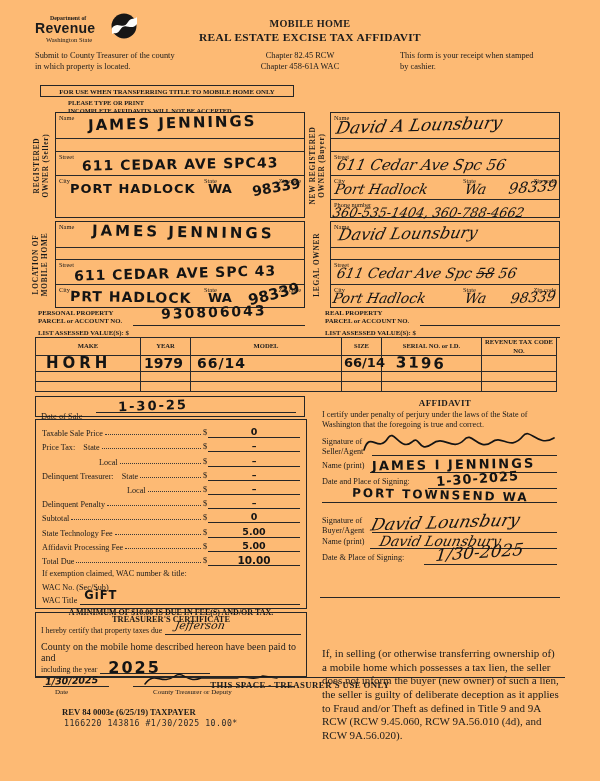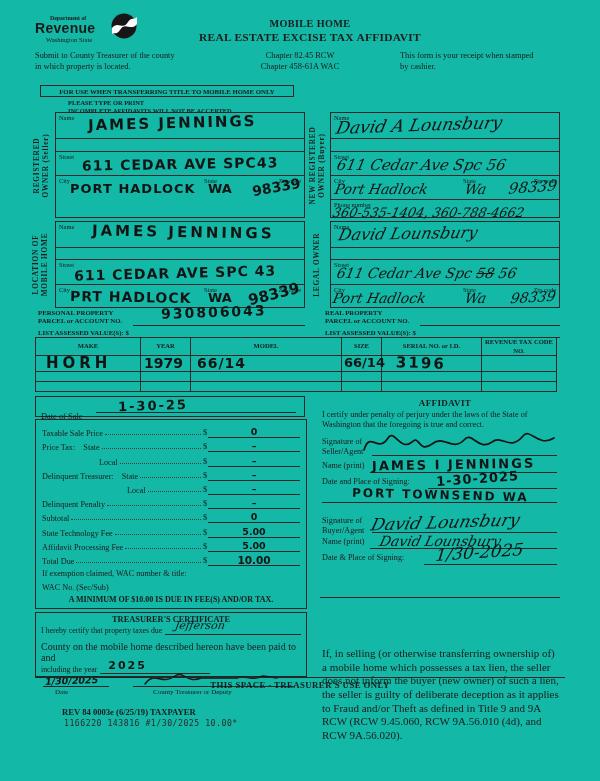--- a/index.html
+++ b/index.html
@@ -1,16 +1,16 @@
 <!DOCTYPE html>
 <html><head>
 <meta charset="utf-8">
 <style>
   html,body{margin:0;padding:0;background:#ffffff;}
-  .page{position:relative;width:600px;height:781px;background:#14b8a6;font-family:"Liberation Serif",serif;color:#1b1b1b;overflow:hidden;}
+  .page{position:relative;width:600px;height:781px;background:#fdba74;font-family:"Liberation Serif",serif;color:#1b1b1b;overflow:hidden;}
   .abs{position:absolute;}
   
   .fbox{position:absolute;border:1.6px solid #262626;box-sizing:border-box;}
   .frow{position:relative;border-top:1px solid #2a2a2a;box-sizing:border-box;}
   .frow.first{border-top:none;}
   .flab{position:absolute;top:1px;left:3px;font-size:6.4px;font-family:"Liberation Serif",serif;color:#1b1b1b;white-space:nowrap;}
   
   .hwv{position:absolute;font-family:"DejaVu Sans",sans-serif;font-weight:700;color:#141414;white-space:nowrap;line-height:1;}
   .cuv{position:absolute;font-family:"DejaVu Serif",serif;font-style:italic;color:#141414;white-space:nowrap;line-height:1;}
   
@@ -339,36 +339,42 @@
         <span class="lbl">Total Due</span>
         <span class="dots"></span>
         <span class="cur">$</span>
         <span class="val"><span class="hwfee" style="font-size:10.5px;">10.00</span></span>
       </div>
 
     <div class="wacline" style="margin-top:3px;">If exemption claimed, WAC number &amp; title:</div>
     <div style="display:flex;align-items:flex-end;height:14px;">
       <span class="wacline">WAC No. (Sec/Sub)</span>
     </div>
+    <div style="display:flex;align-items:flex-end;height:13px;">
+      <span class="wacline">WAC Title</span>
+      <span style="flex:1;border-bottom:1px solid #262626;position:relative;height:12px;margin-left:3px;">
+        <span class="hwv" style="left:4px;top:-2px;font-size:11.5px;letter-spacing:1px;">GiFT</span>
+      </span>
+    </div>
     <div style="text-align:center;font-size:8px;font-weight:bold;margin-top:3px;">A MINIMUM OF $10.00 IS DUE IN FEE(S) AND/OR TAX.</div>
   </div>
 
   <div class="fbox" style="left:35px;top:612px;width:272px;height:65px;padding:2px 5px;">
     <div style="text-align:center;font-size:8.4px;font-weight:bold;">TREASURER'S CERTIFICATE</div>
     <div style="display:flex;align-items:flex-end;font-size:7.8px;height:11px;">
       <span>I hereby certify that property taxes due</span>
       <span style="flex:1;border-bottom:1px solid #262626;position:relative;height:10px;margin-left:3px;">
         <span class="cuv" style="left:10px;top:-4px;font-size:11px;transform:skewX(-10deg);">Jefferson</span>
       </span>
     </div>
     <div style="font-size:10px;margin-top:6px;">County on the mobile home described hereon have been paid to and</div>
     <div style="display:flex;align-items:flex-end;font-size:7.8px;height:11px;">
       <span>including the year</span>
       <span style="width:110px;border-bottom:1px solid #262626;position:relative;height:10px;margin-left:3px;">
-        <span class="hwv" style="left:8px;top:-3px;font-size:11px;letter-spacing:2px;">2025</span>
+        <span class="hwv" style="left:8px;top:-3px;font-size:16px;letter-spacing:2px;">2025</span>
       </span>
     </div>
     <div style="position:relative;height:22px;">
       <span class="abs uline" style="left:2px;top:12px;width:66px;"></span>
       <span class="hwv" style="left:4px;top:2px;font-size:9.5px;font-style:italic;transform:rotate(-2deg);">1/30/2025</span>
       <span class="abs uline" style="left:92px;top:12px;width:162px;"></span>
       <svg class="abs" style="left:100px;top:-6px;" width="140" height="20" viewBox="0 0 140 20">
         <path d="M4 16 C14 2 20 18 34 8 C42 2 46 16 60 10 L96 10 C104 6 110 14 122 8 L136 10" stroke="#141414" stroke-width="1.5" fill="none" stroke-linecap="round"></path>
       </svg>
       <span class="abs" style="left:14px;top:14px;font-size:7px;">Date</span>

